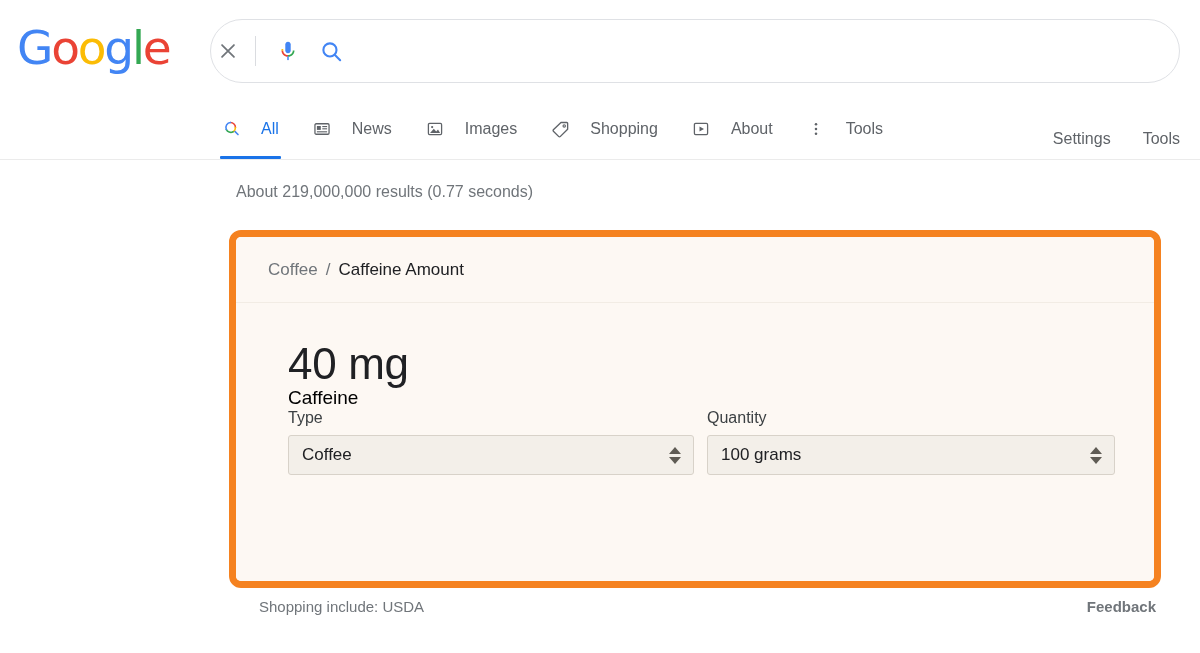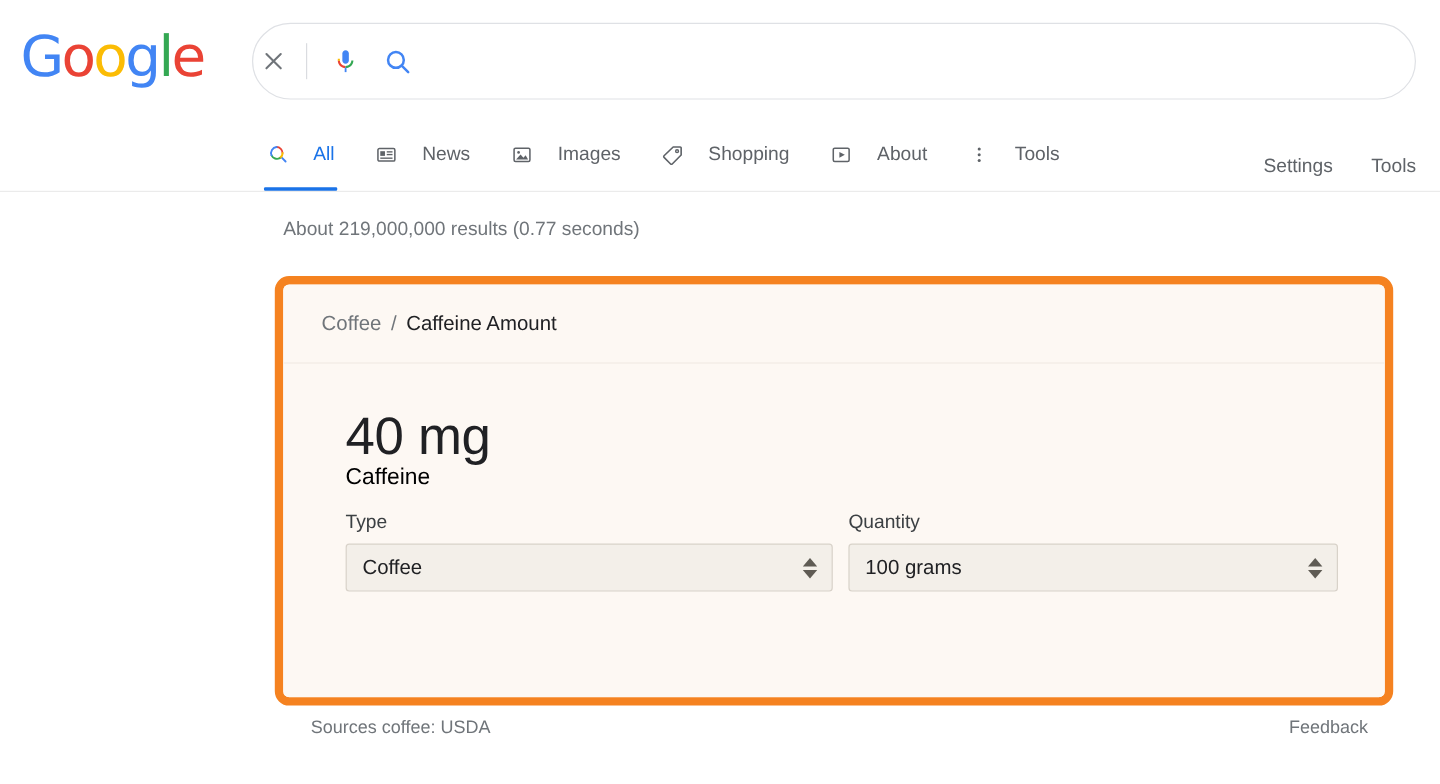--- a/index.html
+++ b/index.html
@@ -94,41 +94,41 @@
 
   .answer-area { padding: 38px 0 0 52px; }
   .big-value {
     font-size: 44px; color: #202124; line-height: 1.05;
     font-family: "Liberation Sans", sans-serif;
     letter-spacing: -0.3px;
   }
   .value-label {
     font-size: 19px; color: #000000;
   }
-  .selectors { display: flex; margin-top: 18px; gap: 13px; }
+  .selectors { display: flex; gap: 13px; }
   .sel-group { display: flex; flex-direction: column; }
   .sel-label { font-size: 16px; color: #3c4043; margin-bottom: 8px; }
   .sel {
     width: 406px; height: 40px;
     border: 1px solid #d8d2c9; border-radius: 3px;
     background: #f3efe9;
     display: flex; align-items: center; justify-content: space-between;
     padding: 0 12px 0 13px;
     font-size: 17px; color: #202124; cursor: pointer;
   }
   .sel.q { width: 408px; }
   .stepper { display:flex; flex-direction:column; align-items:center; justify-content:center; gap:3px; }
   .stepper .up, .stepper .dn { width: 0; height: 0; border-left: 6px solid transparent; border-right: 6px solid transparent; }
   .stepper .up { border-bottom: 7px solid #5f5b54; }
   .stepper .dn { border-top: 7px solid #5f5b54; }
 
   
   .footer { position: absolute; left: 0; top: 598px; width: 1200px; height: 30px; }
   .src { position: absolute; left: 259px; top: 0; font-size: 15px; color: #70757a; }
-  .feedback { position: absolute; right: 60px; top: 0; font-size: 15px; color: #70757a; cursor: pointer; }
+  .feedback { position: absolute; right: 44px; top: 0; font-size: 15px; color: #70757a; cursor: pointer; font-weight: bold; }
 </style>
 </head>
 <body>
 
 <div class="page">
 
   <div class="header">
 
     <div class="logo">
       <span class="g1">G</span><span class="o1">o</span><span class="o2">o</span><span class="g2">g</span><span class="l1">l</span><span class="e1">e</span>
@@ -280,17 +280,17 @@
               </span>
             </div>
           </div>
 
         </div>
       </div>
     </div>
   </div>
 
   <div class="footer">
-    <span class="src">Sources coffee: USDA</span>
+    <span class="src">Shopping include: USDA</span>
     <span class="feedback">Feedback</span>
   </div>
 
 </div>
 
 </body></html>

